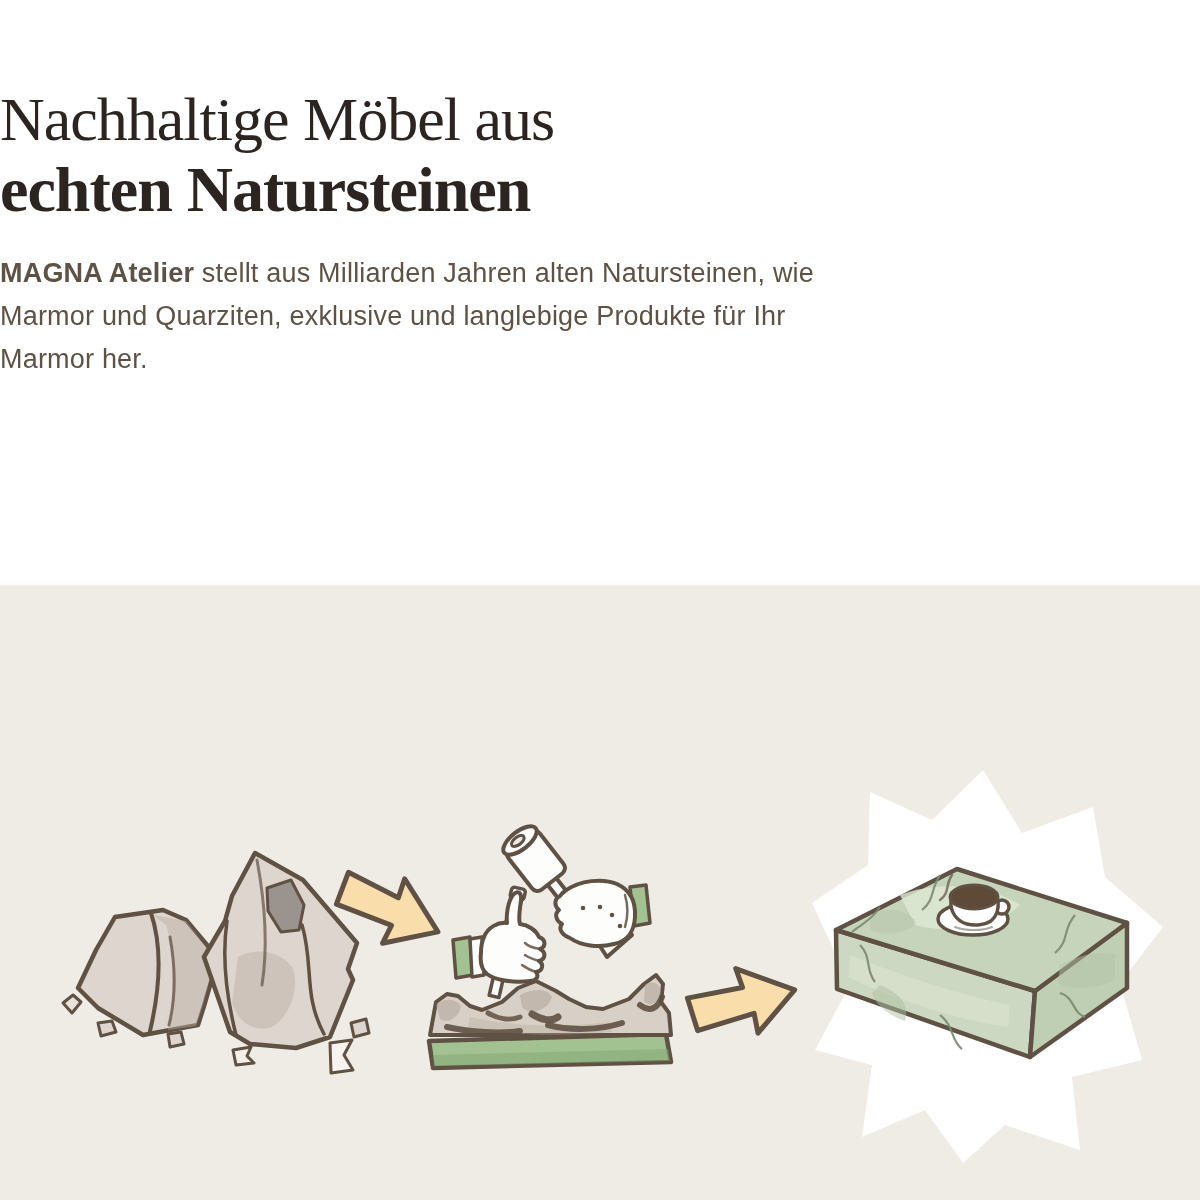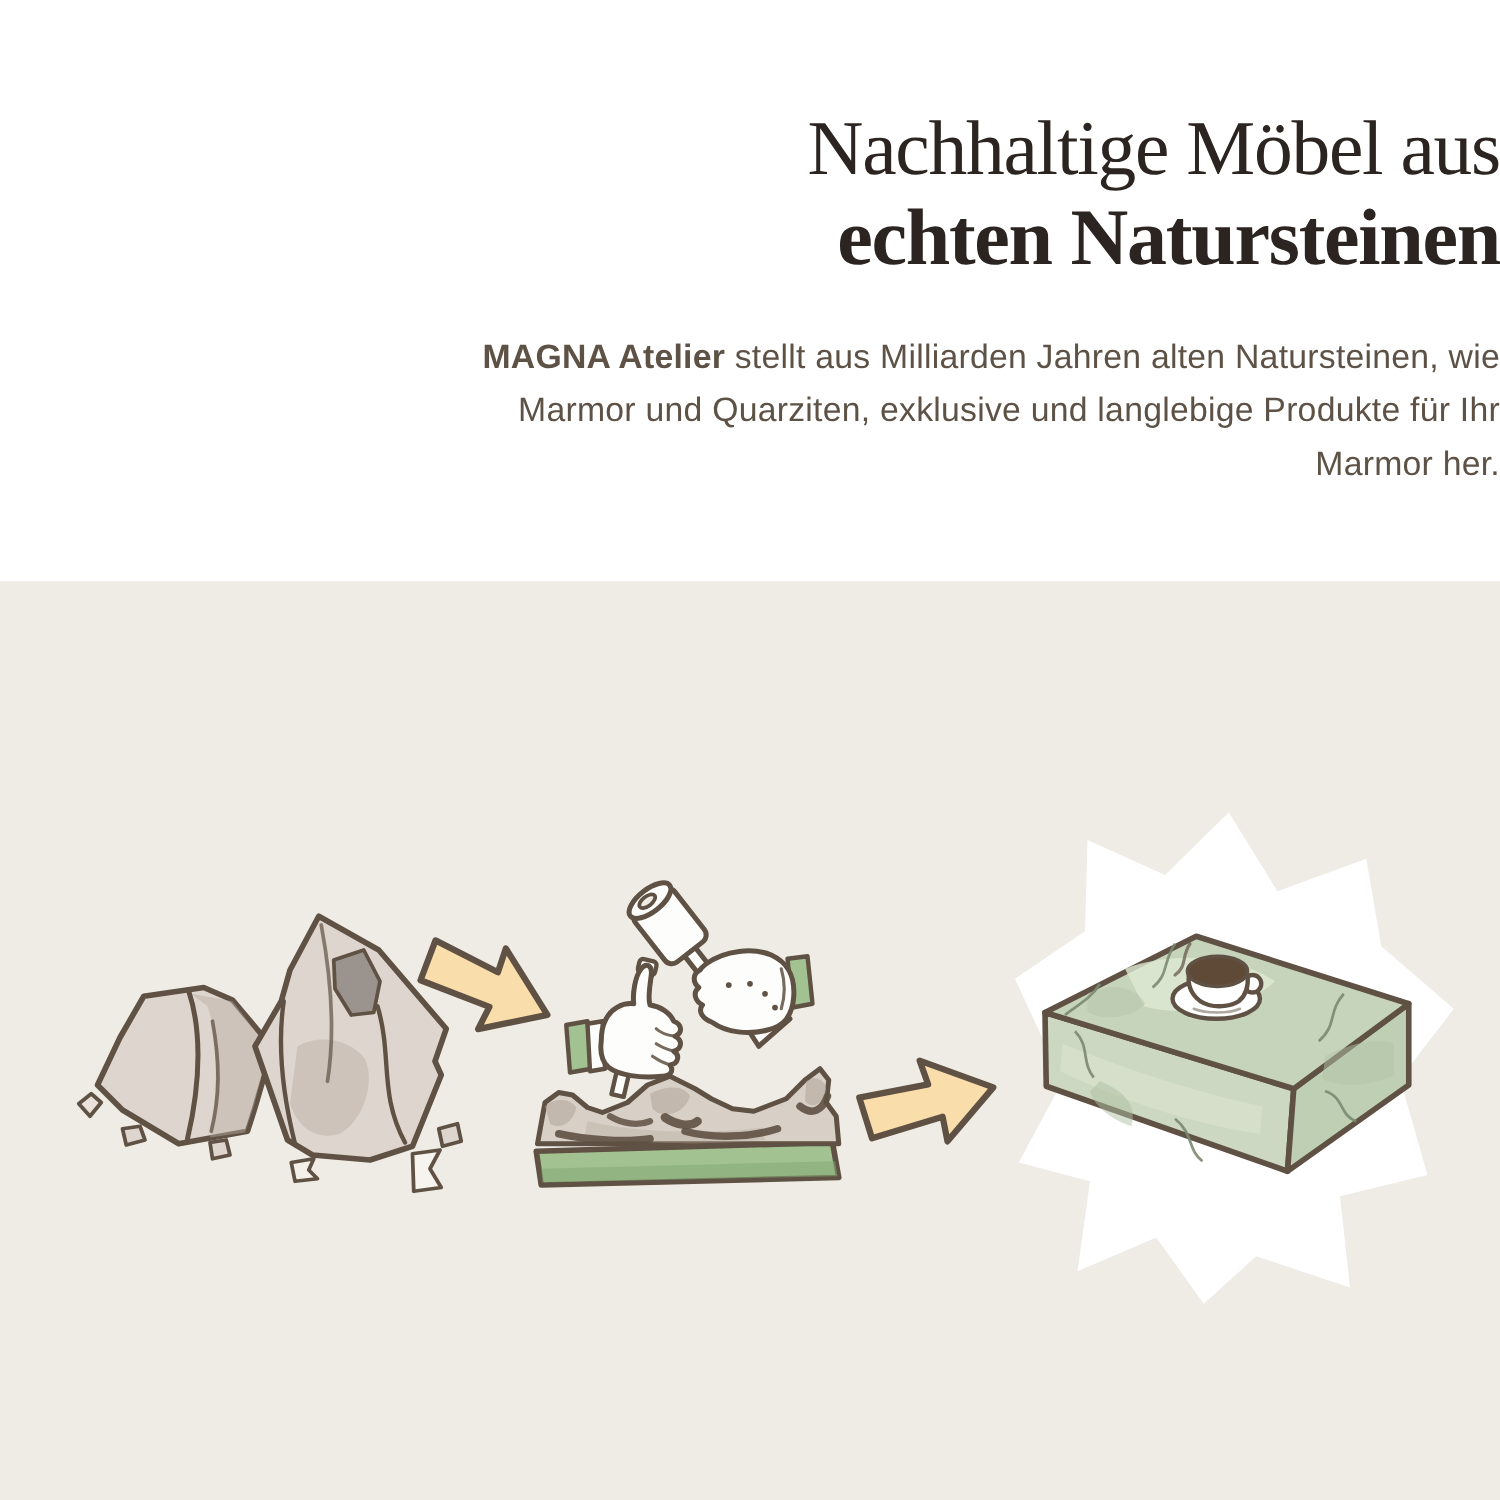--- a/index.html
+++ b/index.html
@@ -8,36 +8,36 @@
     --heading-ink:#2b2420;
     --body-text:#5d5245;
   }
   html,body{margin:0;padding:0;}
   body{
     width:1200px;height:1200px;overflow:hidden;
     background:var(--paper,#fff);
     font-family:"Liberation Sans",sans-serif;
   }
   .hero{
-    height:465px;background:var(--paper,#fff);
-    text-align:right;box-sizing:border-box;padding-top:84px;
+    height:585px;background:var(--paper,#fff);
+    text-align:left;box-sizing:border-box;padding-top:84px;
   }
   .headline{
     font-family:"Liberation Serif",serif;
     color:var(--heading-ink,#2b2420);
     margin:0;
   }
   .headline .line1{
     display:block;font-weight:400;font-size:62px;line-height:70px;letter-spacing:-1px;
   }
   .headline .line2{
-    display:block;font-weight:700;font-size:64px;line-height:72px;letter-spacing:-1px;margin-left:44px;
+    display:block;font-weight:700;font-size:64px;line-height:72px;letter-spacing:-1px;
   }
   .intro-copy{
-    margin-top:38px;
+    margin-top:26px;
     color:var(--body-text,#5d5245);
     font-size:27px;line-height:43px;letter-spacing:.2px;
   }
   .intro-copy .brand{font-weight:700;}
   .process{
     height:735px;background:var(--canvas,#efece6);
     position:relative;
   }
   .process svg{display:block;}
   .outline{stroke:#5f5143;stroke-linejoin:round;stroke-linecap:round;}

